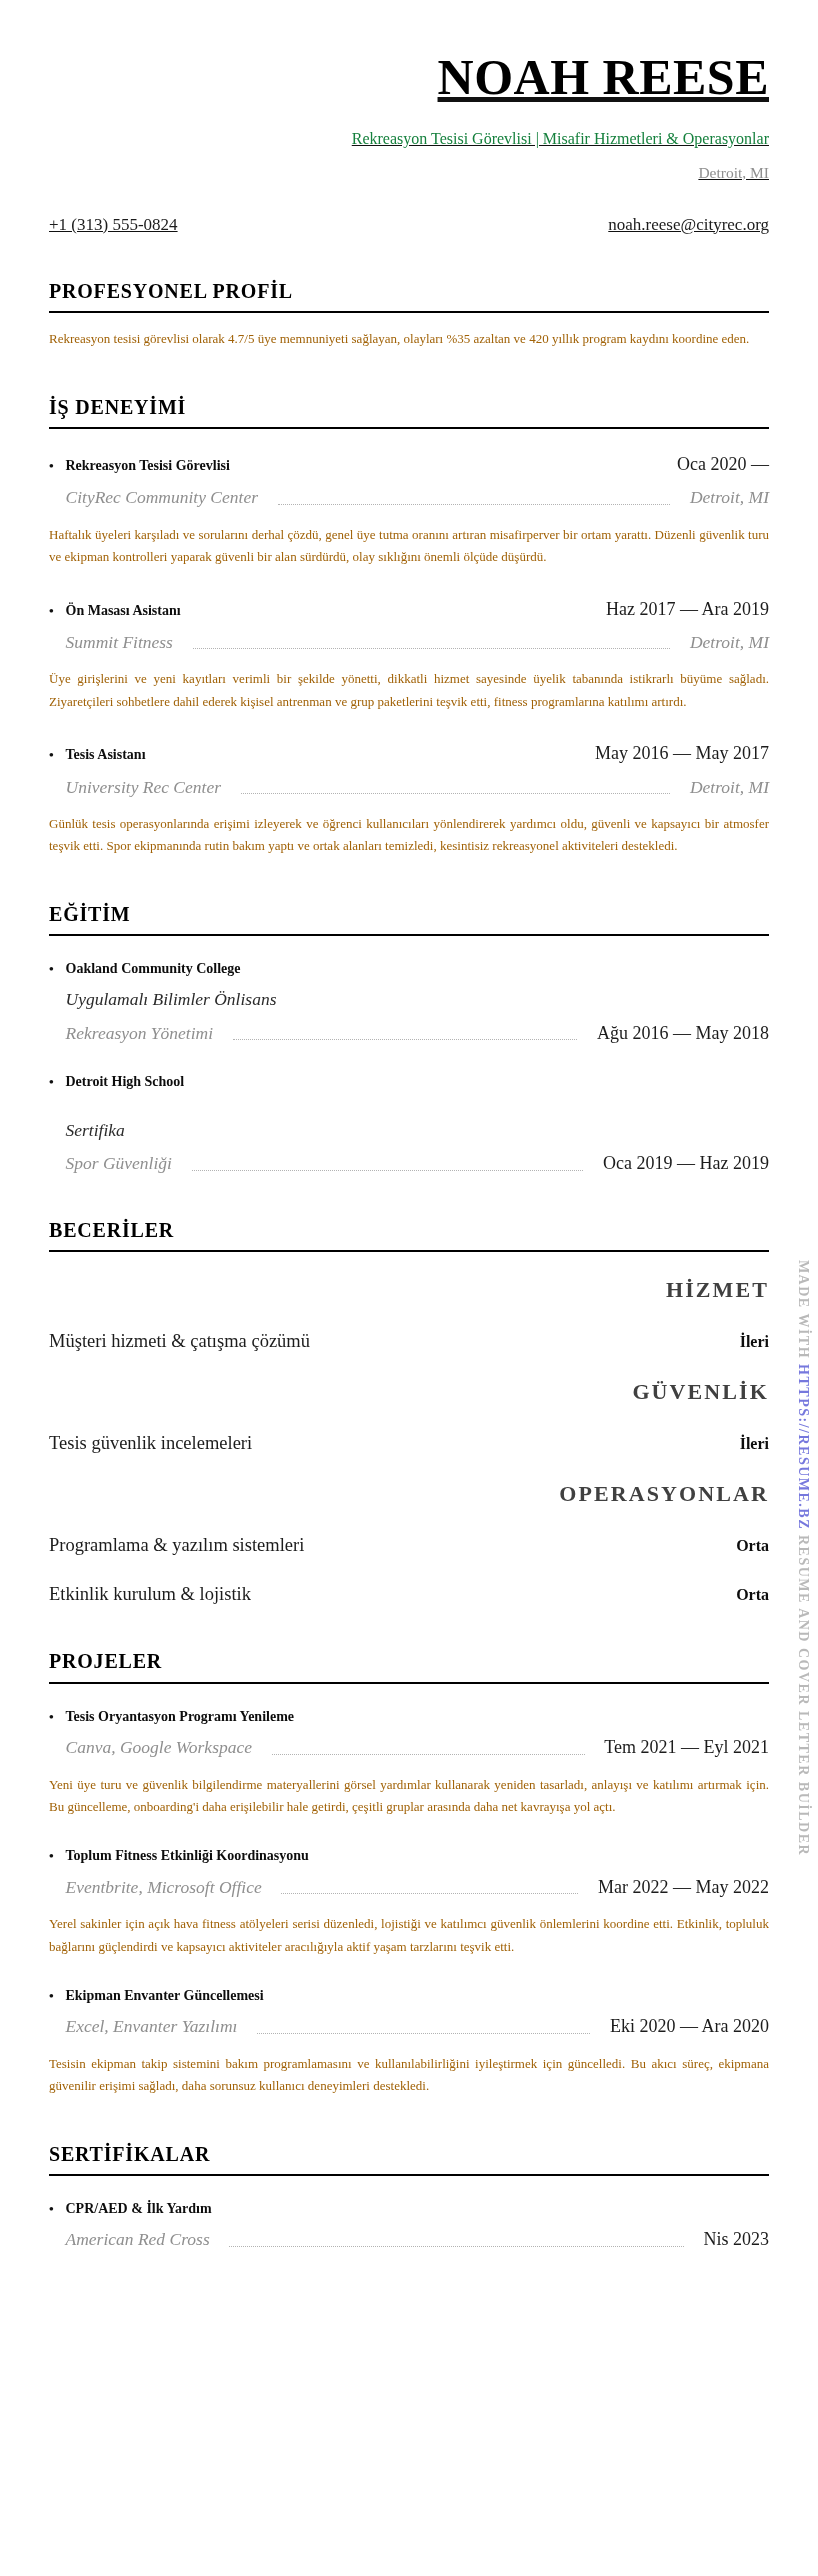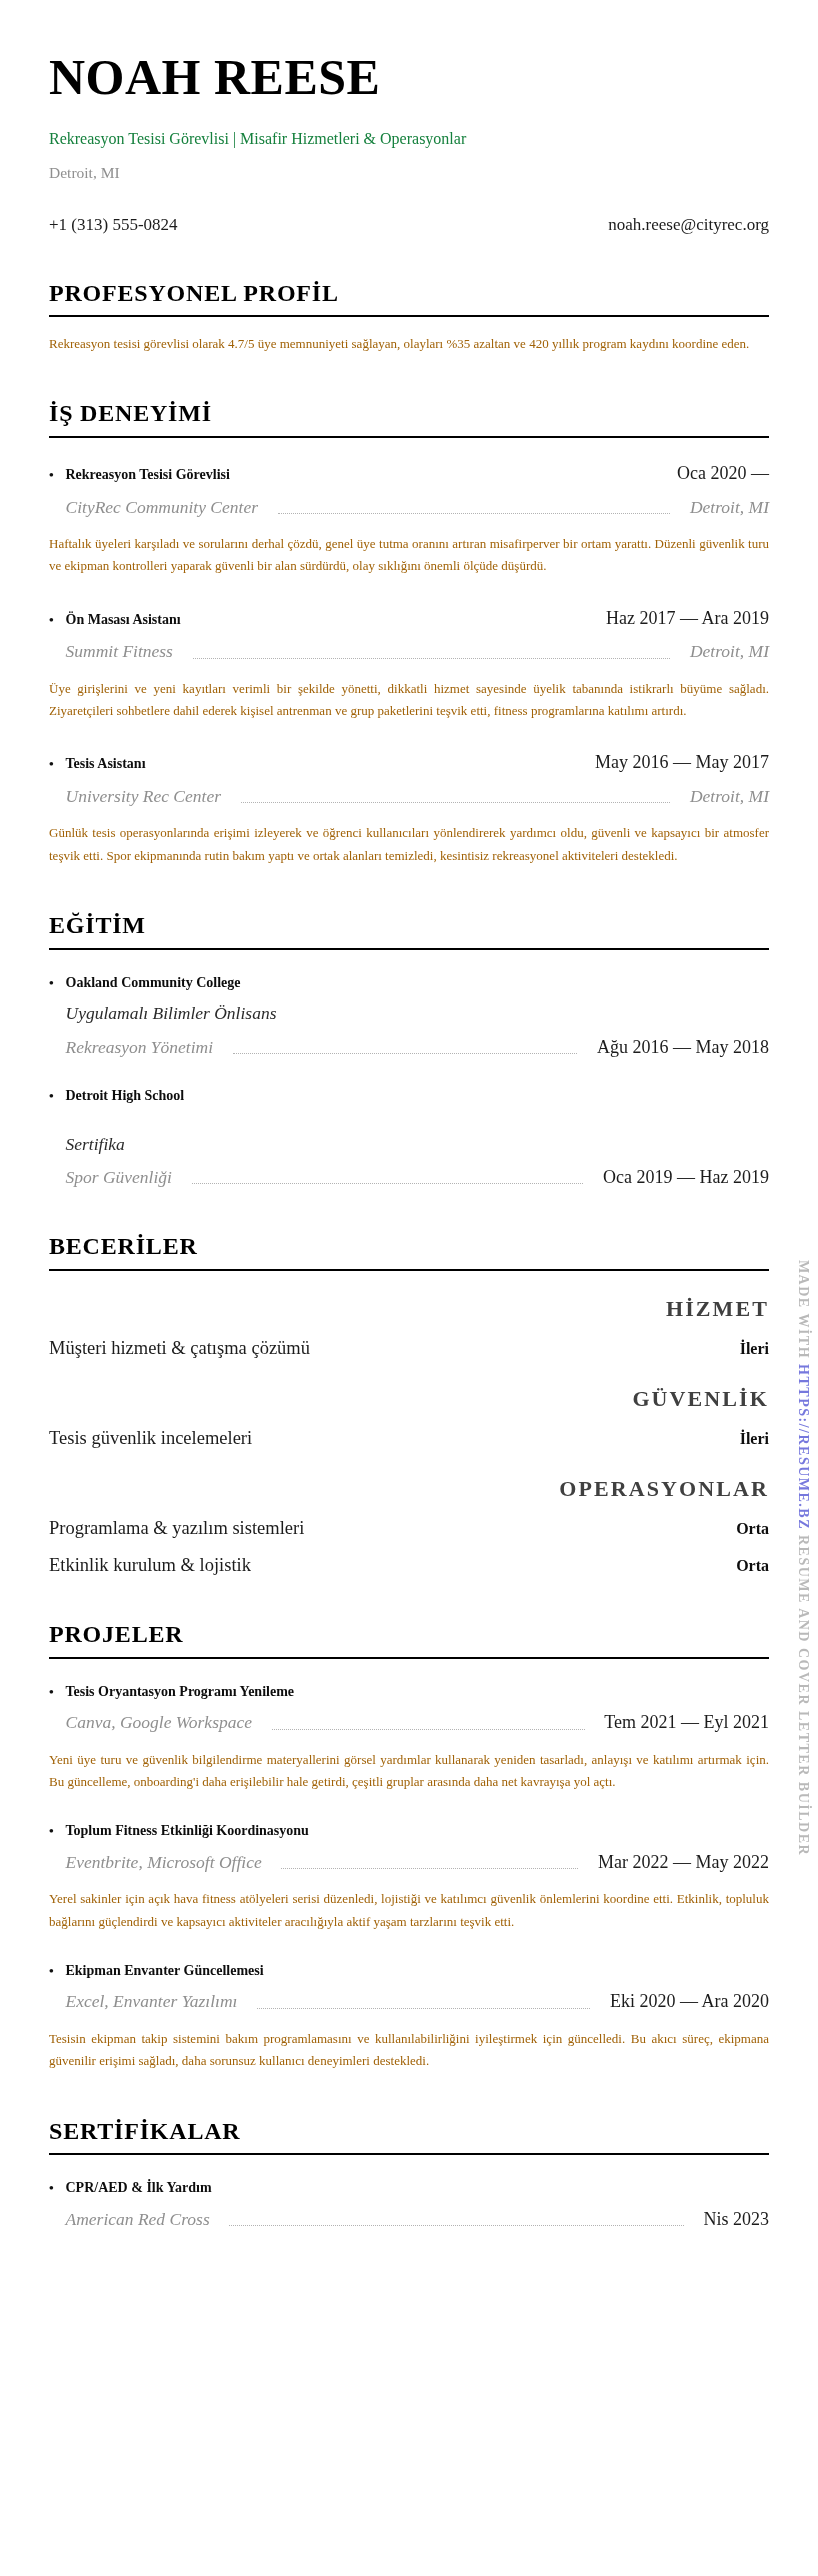--- a/index.html
+++ b/index.html
@@ -7,28 +7,28 @@
     position: relative;
     width: 818px;
     height: 3115px;
     box-sizing: border-box;
     padding: 52px 49px 0 49px;
     overflow: hidden;
     font-family: "Liberation Serif", serif;
     color: #111111;
   }
   
-  .header { text-align: left; }
+  .header { text-align: right; text-decoration: underline; }
   .name { font-size: 50px; font-weight: 700; letter-spacing: 0.5px; margin: 0; line-height: 1.0; color: #000; }
   .subtitle { font-size: 16px; margin-top: 28px; color: #15803d; }
   .hdr-location { font-size: 15.5px; margin-top: 15.5px; color: #8f8f8f; }
   .contact-row { display: flex; justify-content: space-between; align-items: baseline; margin-top: 33px; font-size: 17px; color: #1c1c1c; }
   
   .section { margin-top: 45px; }
-  .section-heading { font-size: 24px; font-weight: 700; letter-spacing: 0.8px; margin: 0; color: #000; line-height: 1.15; }
+  .section-heading { font-size: 20px; font-weight: 700; letter-spacing: 0.8px; margin: 0; color: #000; line-height: 1.15; }
   .rule { height: 2.1px; background: #000; margin-top: 8.2px; }
   .section-body { margin-top: 25px; }
   
   .desc { font-size: 13px; line-height: 1.72; text-align: justify; color: #a16207; margin: 15.5px 0 0 0; }
   
   .entry { margin-top: 30px; }
   .entry:first-child { margin-top: 0; }
   .entry-head { display: flex; justify-content: space-between; align-items: baseline; }
   .entry-title { font-size: 14px; font-weight: 700; color: #0d0d0d; }
   .entry-title::before { content: "•"; display: inline-block; width: 16.5px; font-size: 13.4px; color: #111; }
@@ -37,21 +37,21 @@
   .meta-left { font-style: italic; font-size: 17.5px; color: #8f8f8f; white-space: nowrap; }
   .meta-left.degree { color: #2b2b2b; }
   .leader { flex: 1; border-bottom: 1px dotted #b3b3b3; margin: 0 19.6px; align-self: flex-end; margin-bottom: 3.6px; }
   .meta-right { font-size: 17.5px; white-space: nowrap; }
   .meta-right.loc { font-style: italic; color: #8f8f8f; }
   .meta-right.dates { font-style: normal; color: #1c1c1c; font-size: 18px; }
   
   .skill-group { margin-top: 27px; }
   .skill-group:first-child { margin-top: 0; }
   .skill-cat { font-size: 22px; font-weight: 700; letter-spacing: 2.1px; color: #404040; text-align: right; }
-  .skill-row { display: flex; justify-content: space-between; align-items: baseline; margin-top: 16px; }
+  .skill-row { display: flex; justify-content: space-between; align-items: baseline; margin-top: 28px; }
   .skill-label { font-size: 18.5px; color: #1c1c1c; }
   .skill-level { font-size: 16px; font-weight: 700; color: #0d0d0d; }
   
   .watermark {
     position: absolute; top: 50%; right: 7.2px; transform: translateY(-50%);
     writing-mode: vertical-rl; white-space: nowrap;
     font-weight: 700; font-size: 14px; letter-spacing: 1.5px; color: #b9b9b9;
   }
   .wm-link { color: #7678dd; }
 </style>

